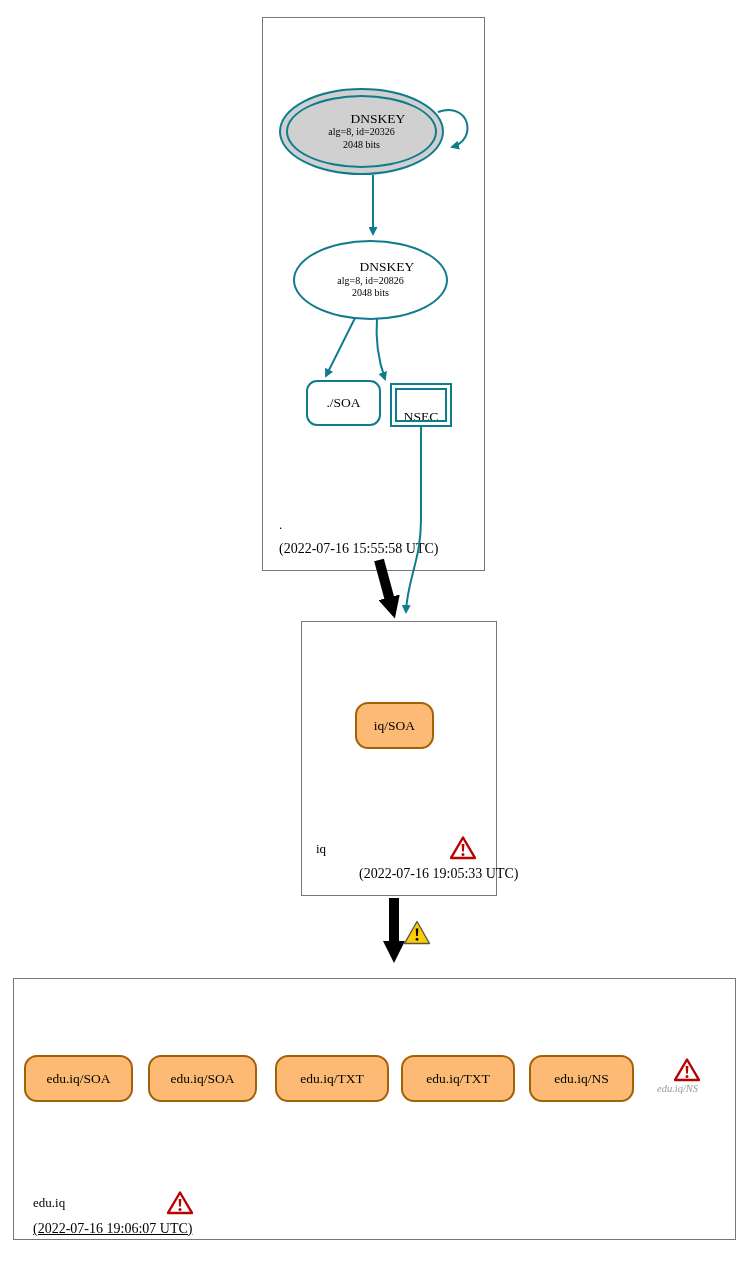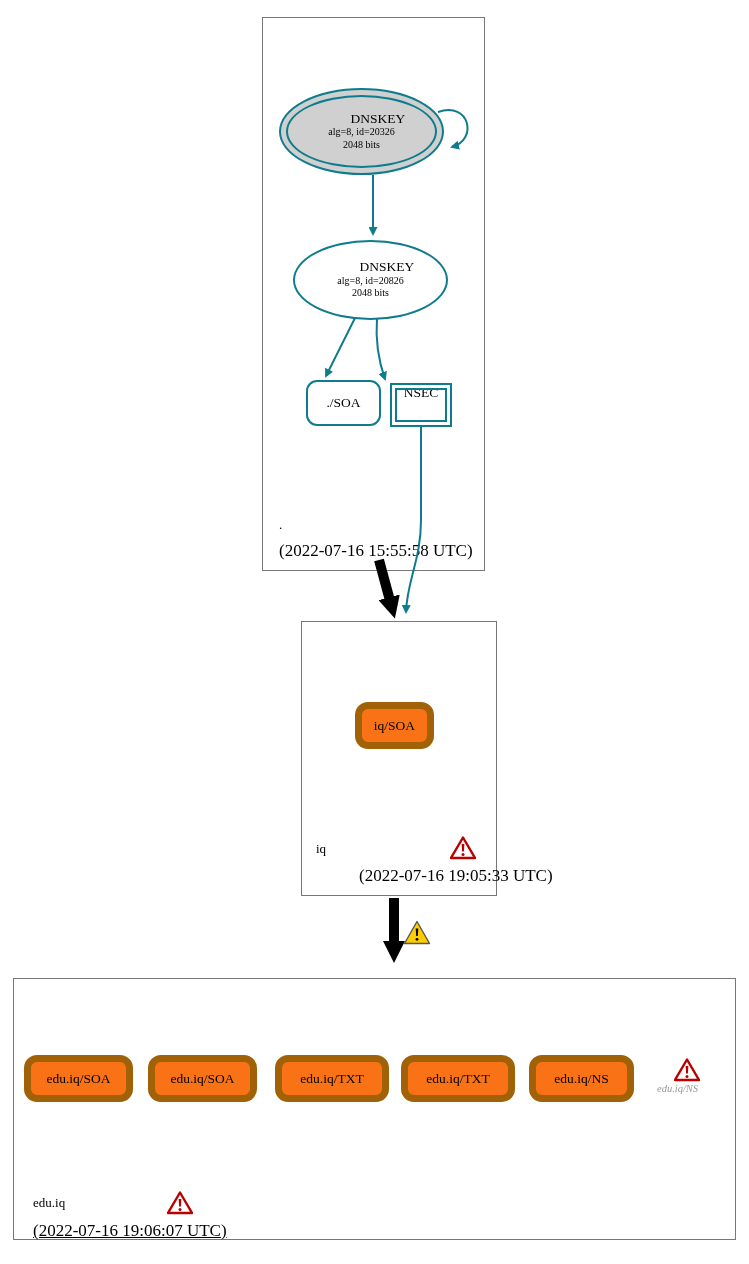--- a/index.html
+++ b/index.html
@@ -29,21 +29,21 @@
   .zone-label {
     position: absolute;
     font-family: "Liberation Serif", serif;
     font-size: 13px;
     color: #000000;
     white-space: nowrap;
   }
   .zone-time {
     position: absolute;
     font-family: "Liberation Serif", serif;
-    font-size: 17px;
+    font-size: 14px;
     color: #000000;
     white-space: nowrap;
   }
   
   .node-ellipse {
     position: absolute;
     border: 2px solid #0e7c8c;
     border-radius: 50%;
     box-sizing: border-box;
     display: flex;
@@ -87,41 +87,41 @@
     font-size: 13.5px;
     color: #000000;
     margin-left: 23px;
   }
   .node-rect-double {
     position: absolute;
     border: 2px solid #0e7c8c;
     box-sizing: border-box;
     background: #ffffff;
     display: flex;
-    align-items: flex-start;
+    align-items: flex-end;
     justify-content: center;
     font-size: 13.5px;
     color: #000000;
   }
   .node-rect-double .inner {
     position: absolute;
     left: 3px; top: 3px; right: 3px; bottom: 3px;
     border: 2px solid #0e7c8c;
     box-sizing: border-box;
     pointer-events: none;
   }
   .node-rrect-black {
     position: absolute;
-    border: 7px solid #a16207;
+    border: 2px solid #a16207;
     border-radius: 13px;
     box-sizing: border-box;
     display: flex;
     align-items: center;
     justify-content: center;
-    background: #f97316;
+    background: #fdba74;
     font-size: 13.5px;
     color: #000000;
     white-space: nowrap;
   }
   .ghost-label {
     position: absolute;
     font-family: "Liberation Serif", serif;
     font-style: italic;
     font-size: 10.5px;
     color: #999999;

